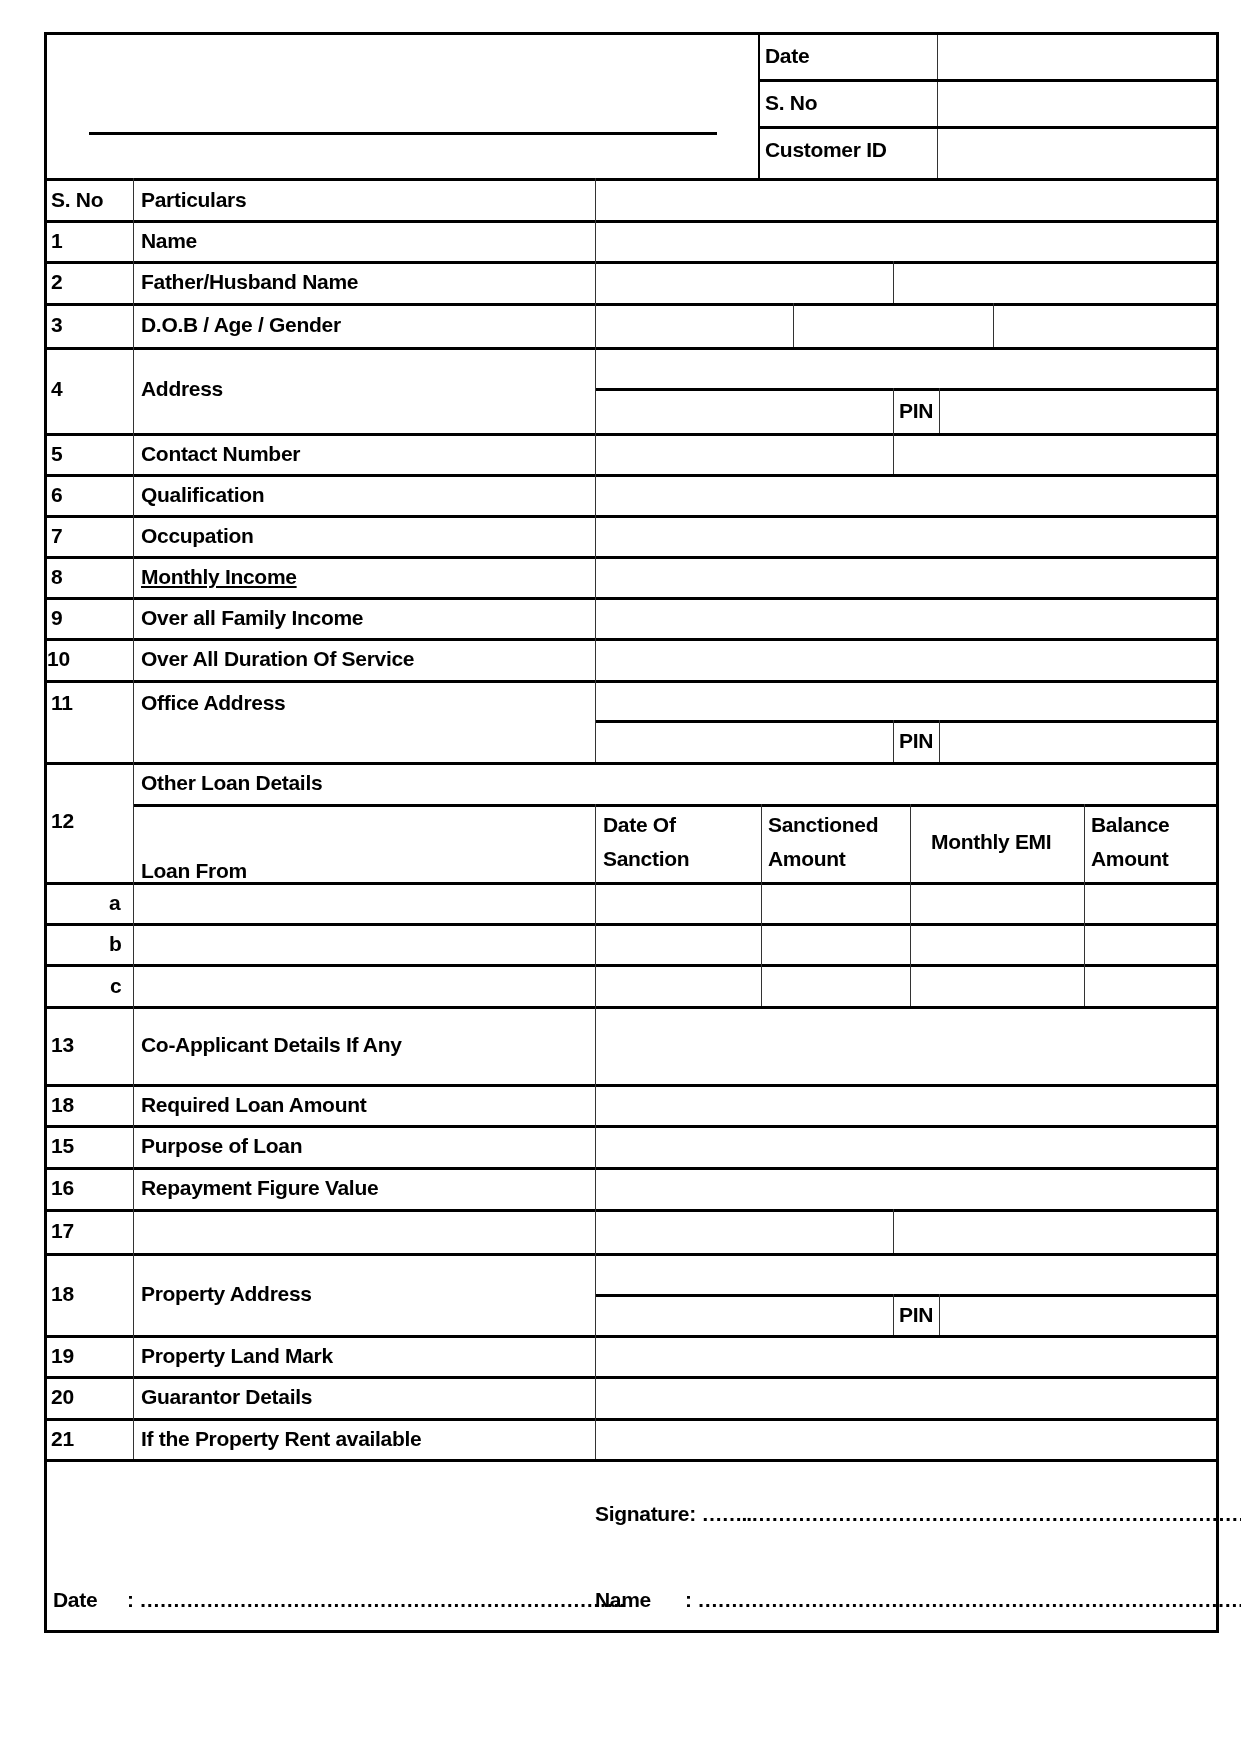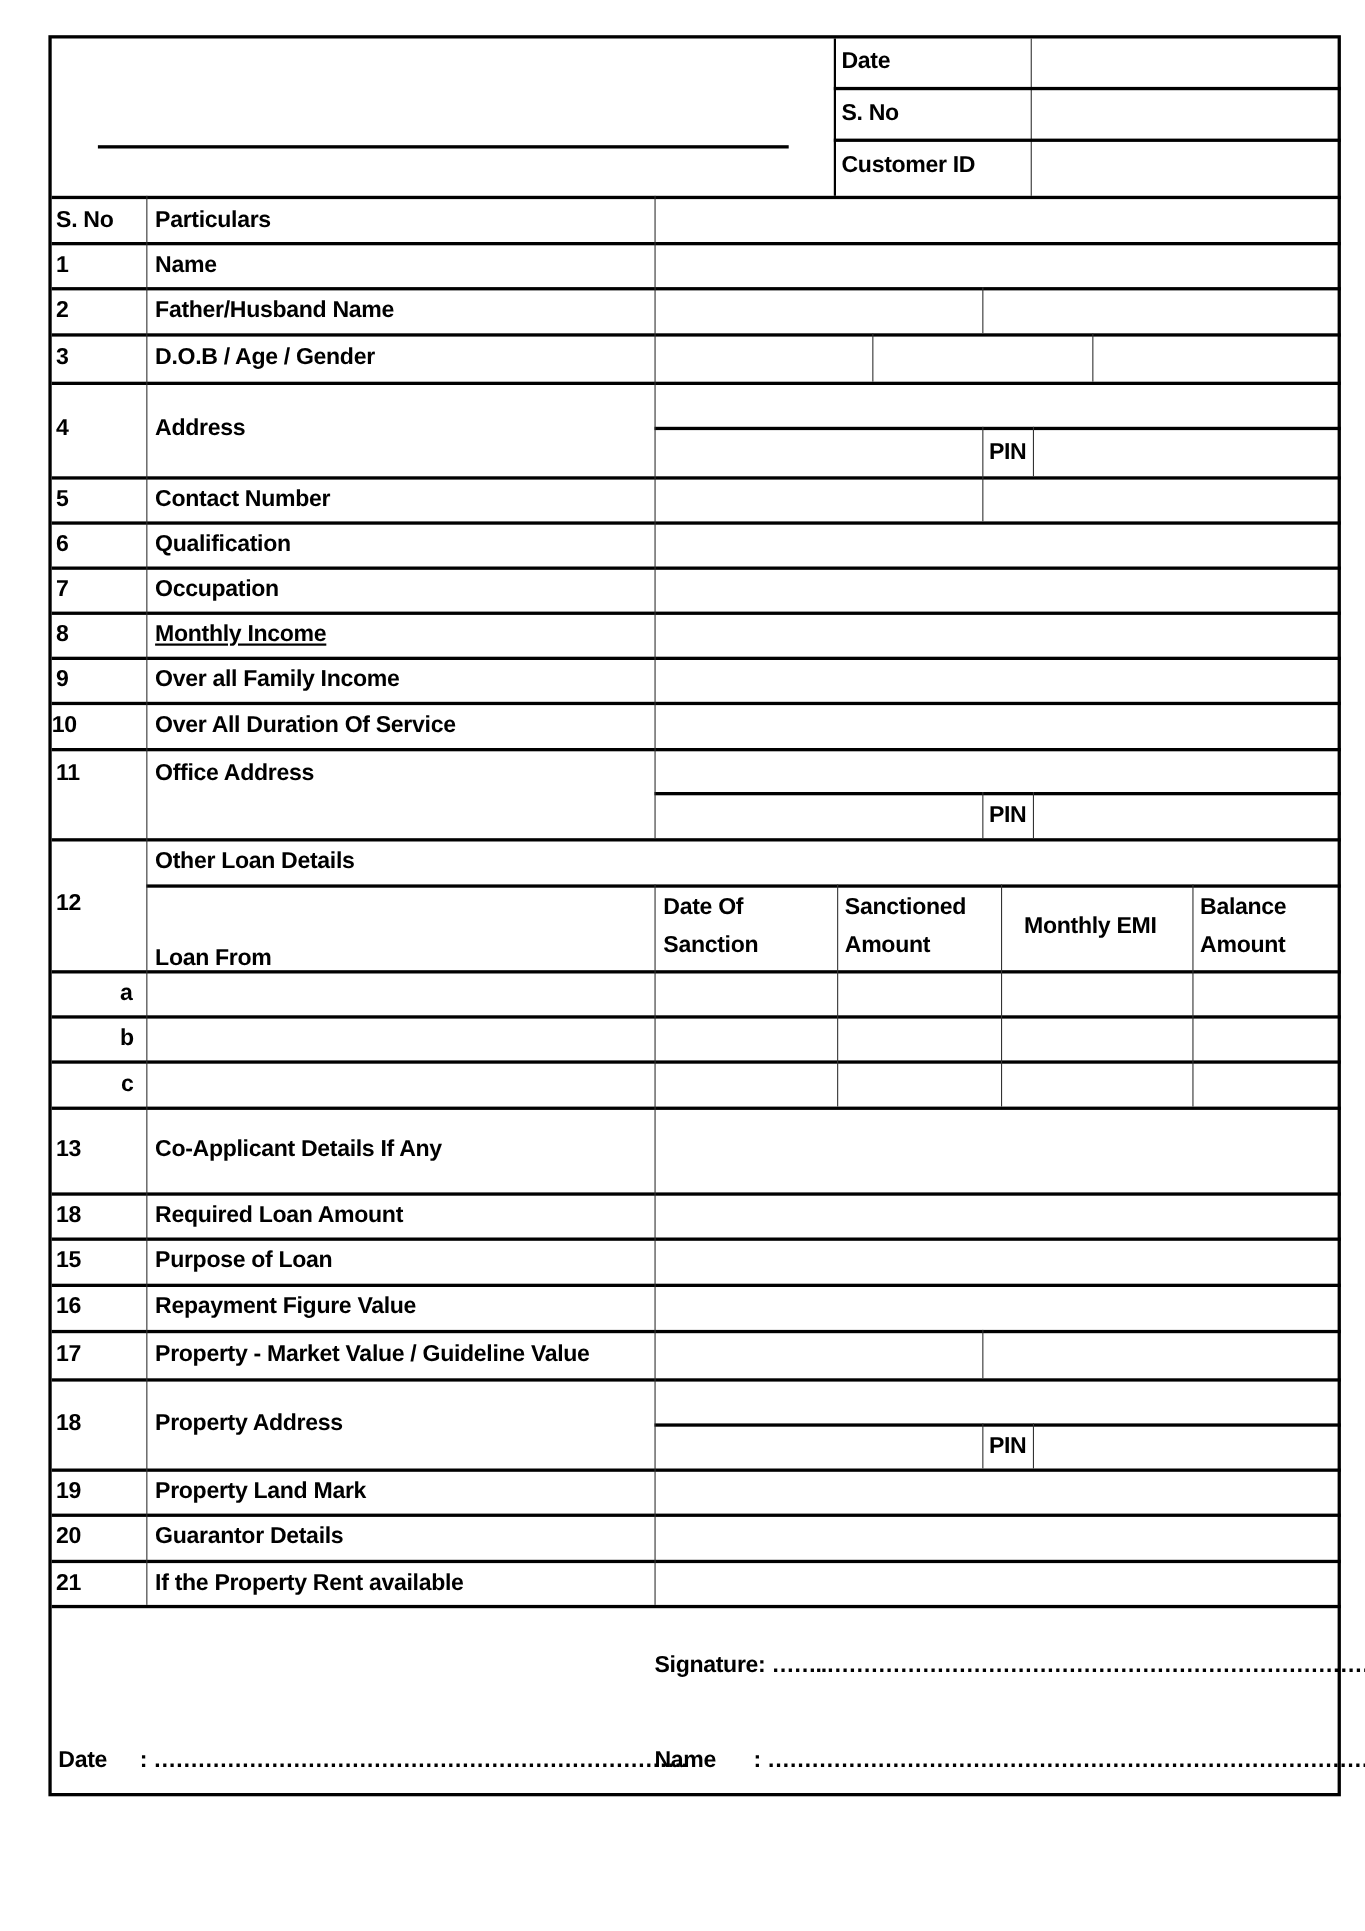--- a/index.html
+++ b/index.html
@@ -189,21 +189,20 @@
 
   <div class="txt" style="left:4px; top:1099px;">15</div>
   <div class="txt" style="left:94px; top:1099px;">Purpose of Loan</div>
   <div class="cell-field" style="left:550px; top:1093px; width:622px; height:39px;"></div>
 
   <div class="txt" style="left:4px; top:1141px;">16</div>
   <div class="txt" style="left:94px; top:1141px;">Repayment Figure Value</div>
   <div class="cell-field" style="left:550px; top:1135px; width:622px; height:39px;"></div>
 
   <div class="txt" style="left:4px; top:1184px;">17</div>
-  <div class="txt" style="left:94px; top:1184px;">Property - Market Value / Guideline Value</div>
   <div class="cell-field" style="left:550px; top:1177px; width:295px; height:41px;"></div>
   <div class="cell-field" style="left:848px; top:1177px; width:324px; height:41px;"></div>
 
   <div class="txt" style="left:4px; top:1247px;">18</div>
   <div class="txt" style="left:94px; top:1247px;">Property Address</div>
   <div class="cell-field" style="left:550px; top:1221px; width:622px; height:38px;"></div>
   <div class="cell-field" style="left:550px; top:1262px; width:295px; height:38px;"></div>
   <div class="txt" style="left:852px; top:1268px;">PIN</div>
   <div class="cell-field" style="left:894px; top:1262px; width:278px; height:38px;"></div>
 

